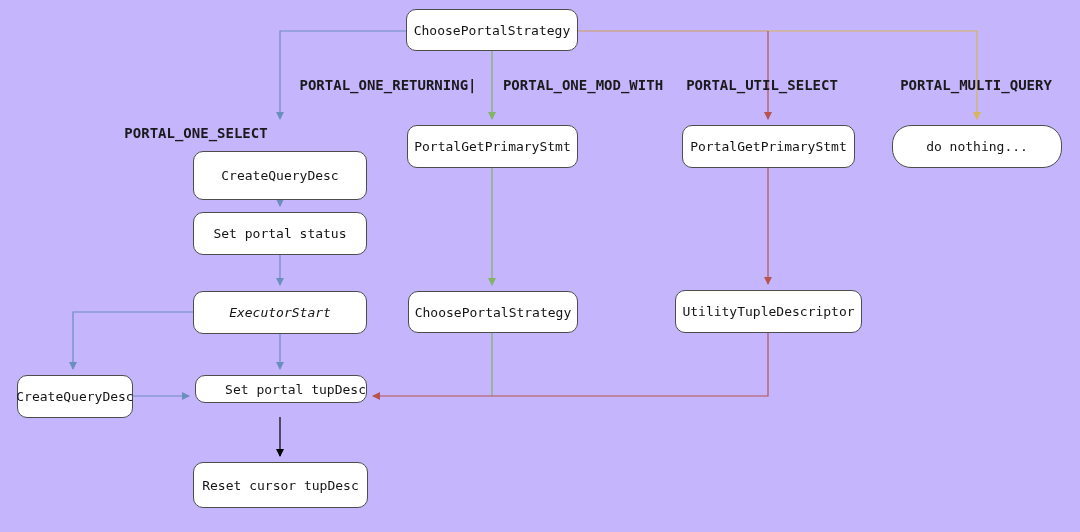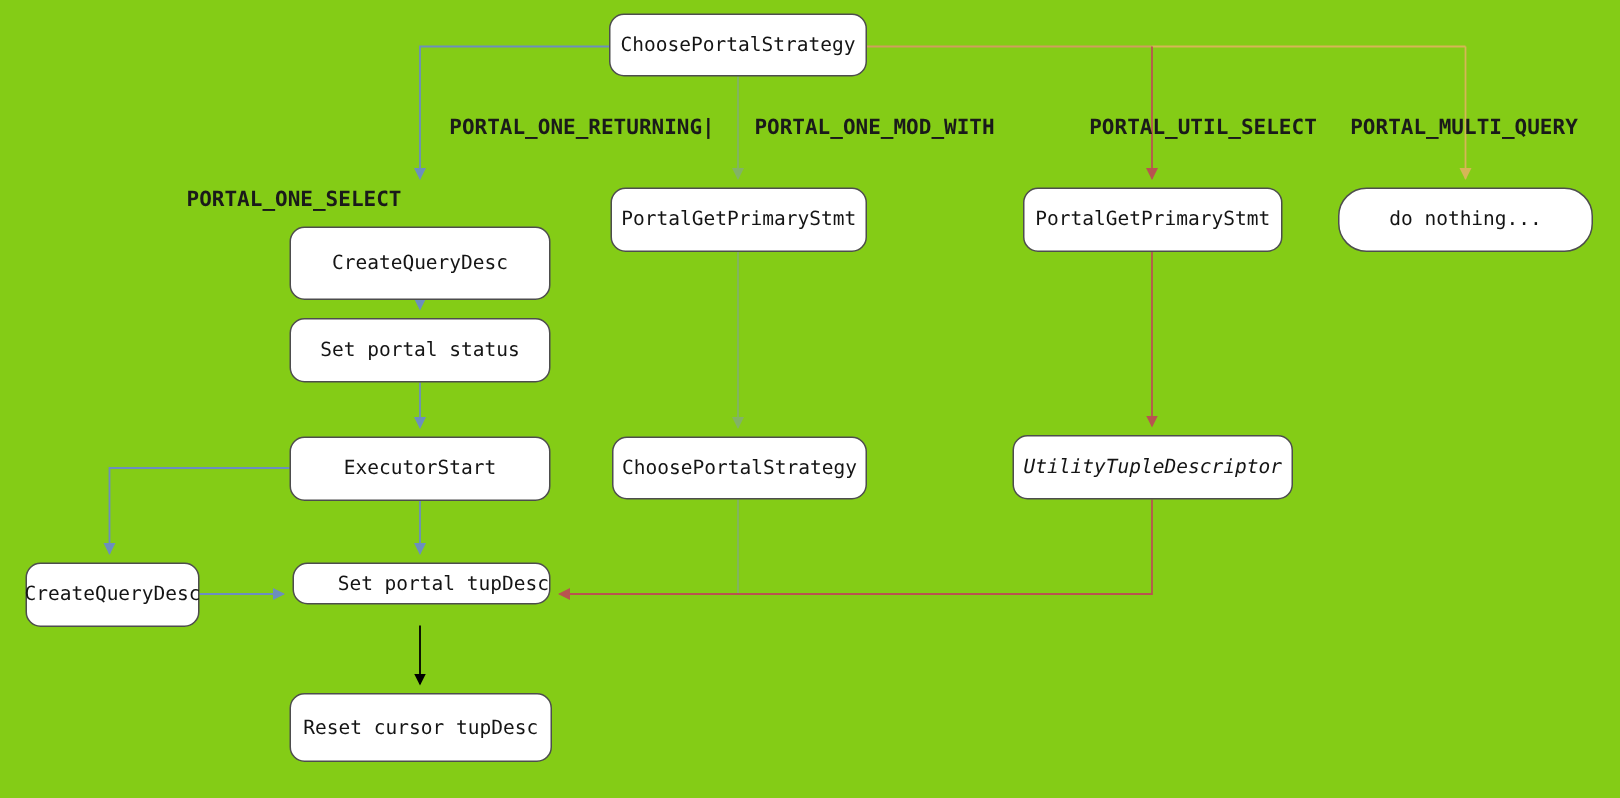--- a/index.html
+++ b/index.html
@@ -4,21 +4,21 @@
 <style>
   html, body {
     margin: 0;
     padding: 0;
     background: #ffffff;
   }
   .canvas {
     position: relative;
     width: 1080px;
     height: 532px;
-    background: #84cc16;
+    background: #c4b5fd;
     font-family: "DejaVu Sans Mono", "Liberation Mono", monospace;
     overflow: hidden;
   }
   svg.edges {
     position: absolute;
     left: 0;
     top: 0;
     width: 1080px;
     height: 532px;
   }
@@ -105,29 +105,29 @@
       </div>
 
   <div class="node" style="left: 892px; top: 125px; width: 170px; height: 43px; border-radius: 19px;">
         <span>do nothing...</span>
       </div>
 
   <div class="node" style="left: 193px; top: 212px; width: 174px; height: 43px;">
         <span>Set portal status</span>
       </div>
 
-  <div class="node" style="left: 193px; top: 291px; width: 174px; height: 43px;">
+  <div class="node" style="left: 193px; top: 291px; width: 174px; height: 43px; font-style: italic;">
         <span>ExecutorStart</span>
       </div>
 
   <div class="node" style="left: 408px; top: 291px; width: 170px; height: 42px;">
         <span>ChoosePortalStrategy</span>
       </div>
 
-  <div class="node" style="left: 675px; top: 290px; width: 187px; height: 43px; font-style: italic;">
+  <div class="node" style="left: 675px; top: 290px; width: 187px; height: 43px;">
         <span>UtilityTupleDescriptor</span>
       </div>
 
   <div class="node" style="left: 17px; top: 375px; width: 116px; height: 43px;">
         <span>CreateQueryDesc</span>
       </div>
 
   <div class="node" style="left: 195px; top: 375px; width: 172px; height: 28px; justify-content: flex-end;">
         <span>Set portal tupDesc</span>
       </div>
@@ -136,17 +136,17 @@
         <span>Reset cursor tupDesc</span>
       </div>
 </div>
   <div id="label-layer">
   <div class="edge-label" style="left: 196px; top: 85px; margin-top: 48px;">PORTAL_ONE_SELECT</div>
 
   <div class="edge-label" style="left: 388px; top: 85px;">PORTAL_ONE_RETURNING|</div>
 
   <div class="edge-label" style="left: 583px; top: 85px;">PORTAL_ONE_MOD_WITH</div>
 
-  <div class="edge-label" style="left: 802px; top: 85px;">PORTAL_UTIL_SELECT</div>
+  <div class="edge-label" style="left: 762px; top: 85px;">PORTAL_UTIL_SELECT</div>
 
   <div class="edge-label" style="left: 976px; top: 85px;">PORTAL_MULTI_QUERY</div>
 </div>
 </div>
 
 </body></html>

